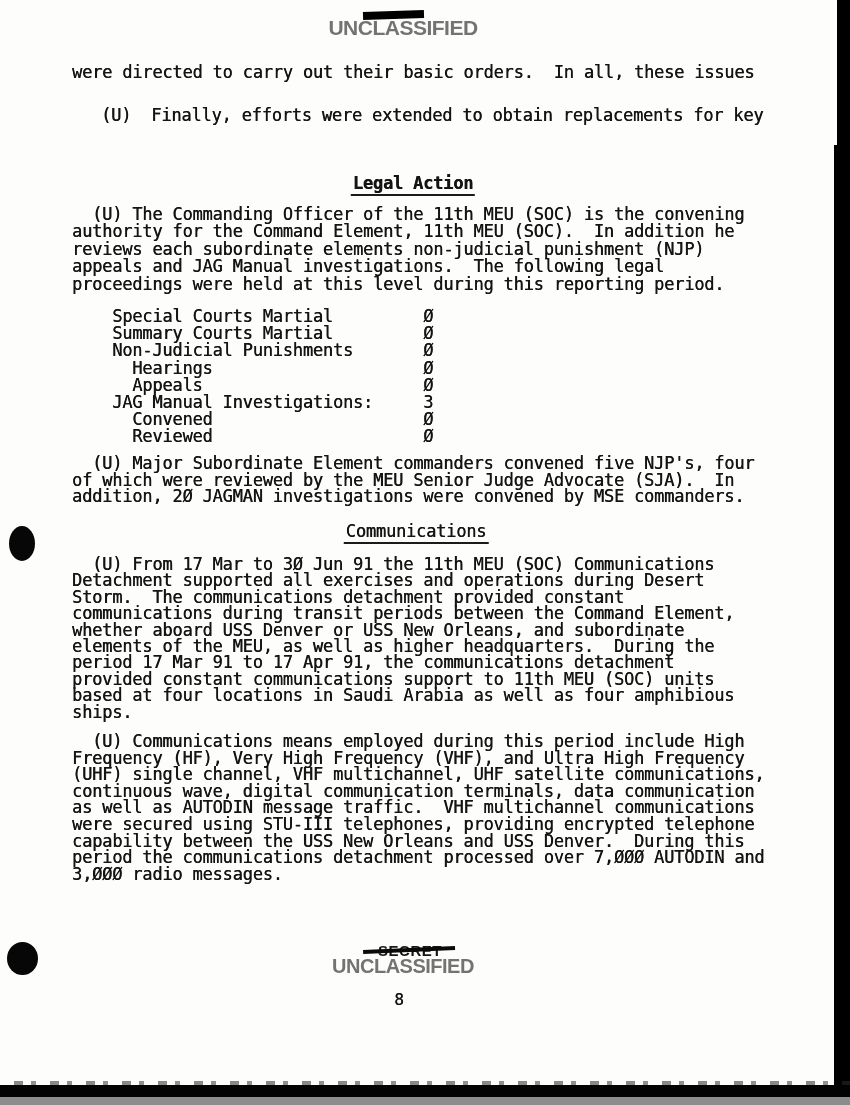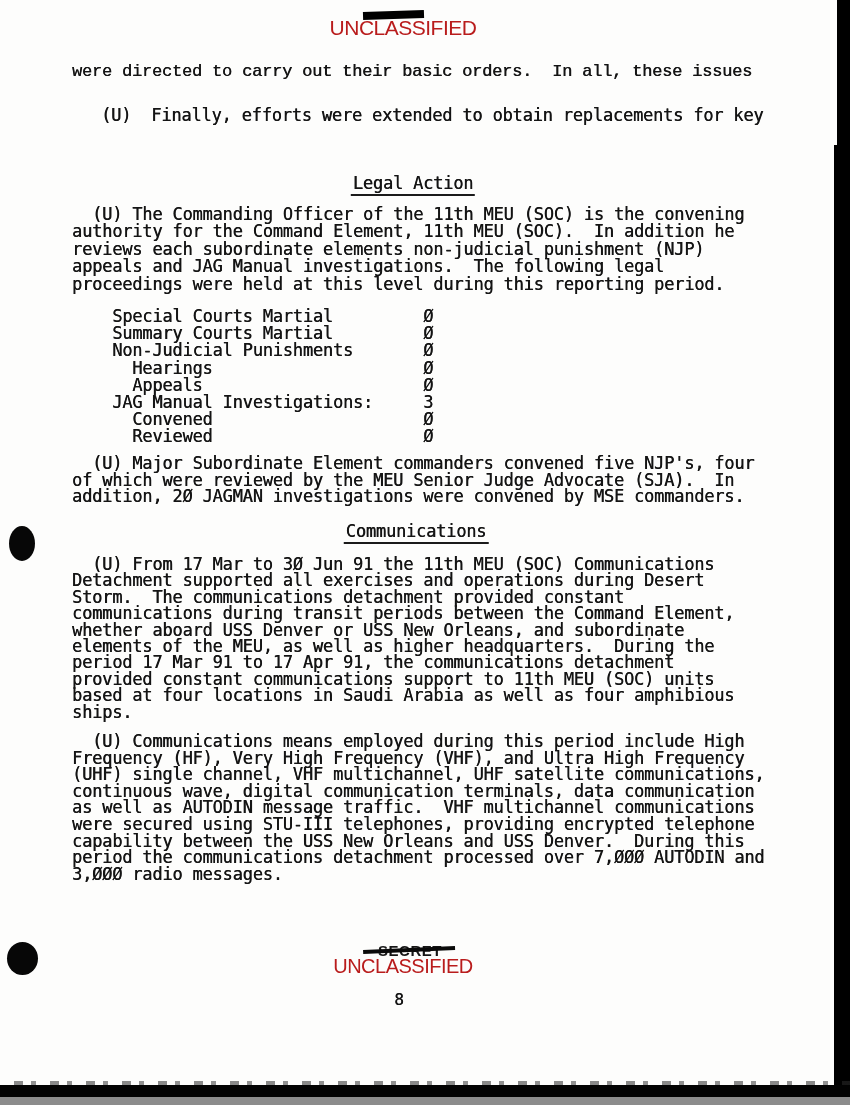--- a/index.html
+++ b/index.html
@@ -38,25 +38,25 @@
     letter-spacing: -0.2px;
     text-shadow: 0.35px 0 0 #1a1a1a;
     border-bottom: 2px solid #1b1b1b;
     padding: 0 2px 1px 2px;
   }
   
   .classification {
     position: absolute;
     transform: translateX(-50%);
     font-family: "Liberation Sans", sans-serif;
-    font-weight: normal;
+    font-weight: bold;
     font-size: 21px;
     line-height: 21px;
     letter-spacing: -0.5px;
-    color: #b91c1c;
+    color: #737373;
   }
   .classification.bottom {
     font-size: 20px;
     line-height: 20px;
   }
   .redaction-bar {
     position: absolute;
     left: 363px;
     top: 11px;
     width: 61px;
@@ -130,25 +130,25 @@
   }
 </style>
 </head>
 <body>
 
 <div class="page">
 
   <div class="classification" style="left:403px; top:17px;">UNCLASSIFIED</div>
   <div class="redaction-bar"></div>
 
-  <div class="para" style="top:63px;font-family:Liberation Mono, monospace; --lh:18px;"><div class="line">were directed to carry out their basic orders.  In all, these issues</div></div>
+  <div class="para" style="top:63px; --lh:18px;"><div class="line">were directed to carry out their basic orders.  In all, these issues</div></div>
 
   <div class="para" style="top:107px;margin-left:9px; --lh:17.5px;"><div class="line">  (U)  Finally, efforts were extended to obtain replacements for key</div></div>
 
-  <div class="section-heading" style="left:413px; top:173px;">Legal Action</div>
+  <div class="section-heading" style="left:413px; top:173px;font-weight:bold;">Legal Action</div>
 
   <div class="para" style="top:206px; --lh:17.4px;"><div class="line">  (U) The Commanding Officer of the 11th MEU (SOC) is the convening</div><div class="line">authority for the Command Element, 11th MEU (SOC).  In addition he</div><div class="line">reviews each subordinate elements non-judicial punishment (NJP)</div><div class="line">appeals and JAG Manual investigations.  The following legal</div><div class="line">proceedings were held at this level during this reporting period.</div></div>
 
   <div class="para" style="top:308px; --lh:17.2px;"><div class="line">    Special Courts Martial         Ø</div><div class="line">    Summary Courts Martial         Ø</div><div class="line">    Non-Judicial Punishments       Ø</div><div class="line">      Hearings                     Ø</div><div class="line">      Appeals                      Ø</div><div class="line">    JAG Manual Investigations:     3</div><div class="line">      Convened                     Ø</div><div class="line">      Reviewed                     Ø</div></div>
 
   <div class="para" style="top:455px; --lh:16.5px;"><div class="line">  (U) Major Subordinate Element commanders convened five NJP's, four</div><div class="line">of which were reviewed by the MEU Senior Judge Advocate (SJA).  In</div><div class="line">addition, 2Ø JAGMAN investigations were convened by MSE commanders.</div></div>
 
   <div class="section-heading" style="left:416px; top:521px;text-align:center;">Communications</div>
 
   <div class="para" style="top:556px; --lh:16.4px;"><div class="line">  (U) From 17 Mar to 3Ø Jun 91 the 11th MEU (SOC) Communications</div><div class="line">Detachment supported all exercises and operations during Desert</div><div class="line">Storm.  The communications detachment provided constant</div><div class="line">communications during transit periods between the Command Element,</div><div class="line">whether aboard USS Denver or USS New Orleans, and subordinate</div><div class="line">elements of the MEU, as well as higher headquarters.  During the</div><div class="line">period 17 Mar 91 to 17 Apr 91, the communications detachment</div><div class="line">provided constant communications support to 11th MEU (SOC) units</div><div class="line">based at four locations in Saudi Arabia as well as four amphibious</div><div class="line">ships.</div></div>

